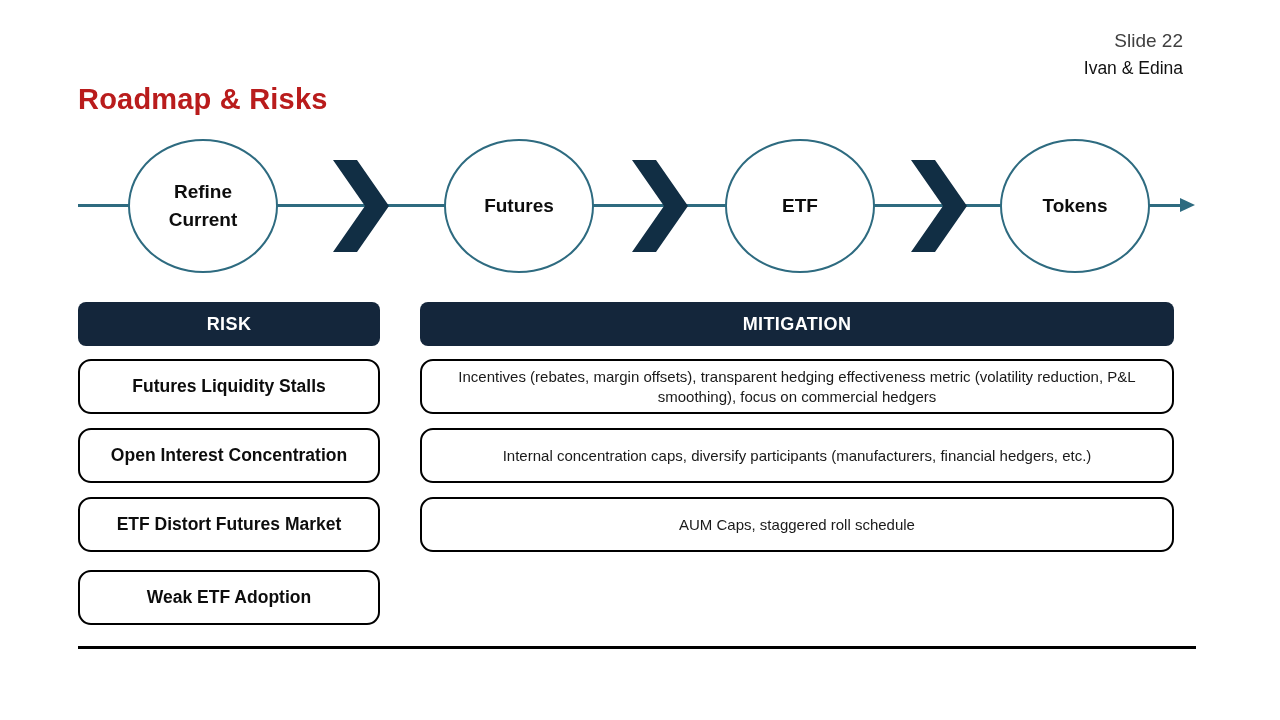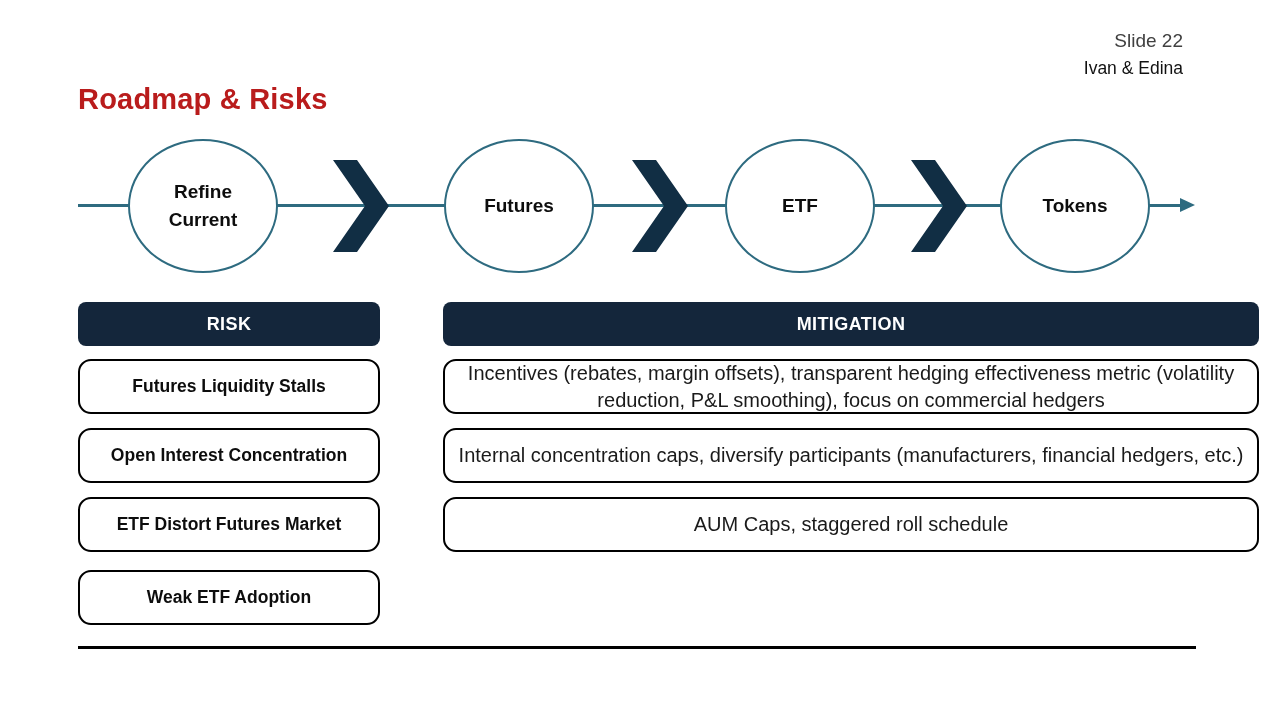--- a/index.html
+++ b/index.html
@@ -114,34 +114,34 @@
     box-sizing: border-box;
     background: #ffffff;
     border: 2.5px solid #000000;
     border-radius: 13px;
     display: flex;
     align-items: center;
     justify-content: center;
     text-align: center;
   }
   .col-risk { left: 78px; width: 302px; }
-  .col-mit  { left: 443px; width: 816px; }
+  .col-mit  { left: 420px; width: 754px; }
   .row0 { top: 359px; }
   .row1 { top: 428px; }
   .row2 { top: 497px; }
   .row3 { top: 570px; }
   .risk-label {
     font-size: 17.5px;
     font-weight: 700;
     color: #0d0d0d;
     padding: 0 10px;
     text-align: center;
   }
   .mit-text {
-    font-size: 20px;
+    font-size: 15px;
     font-weight: 400;
     color: #1a1a1a;
     line-height: 1.32;
     padding: 0 12px;
   }
   .bottom-rule {
     position: absolute;
     left: 78px;
     top: 646px;
     width: 1118px;

